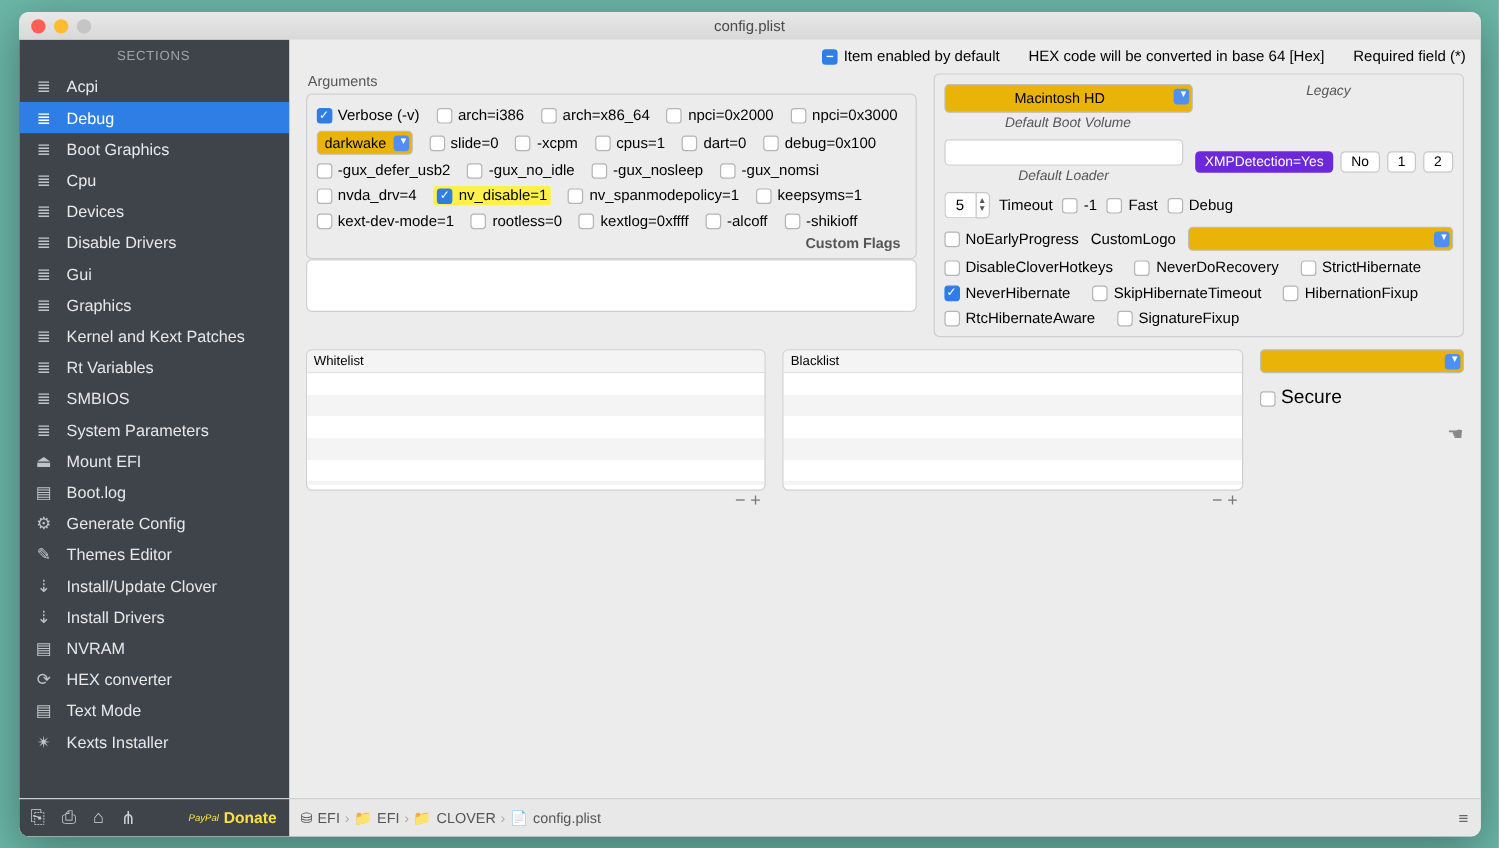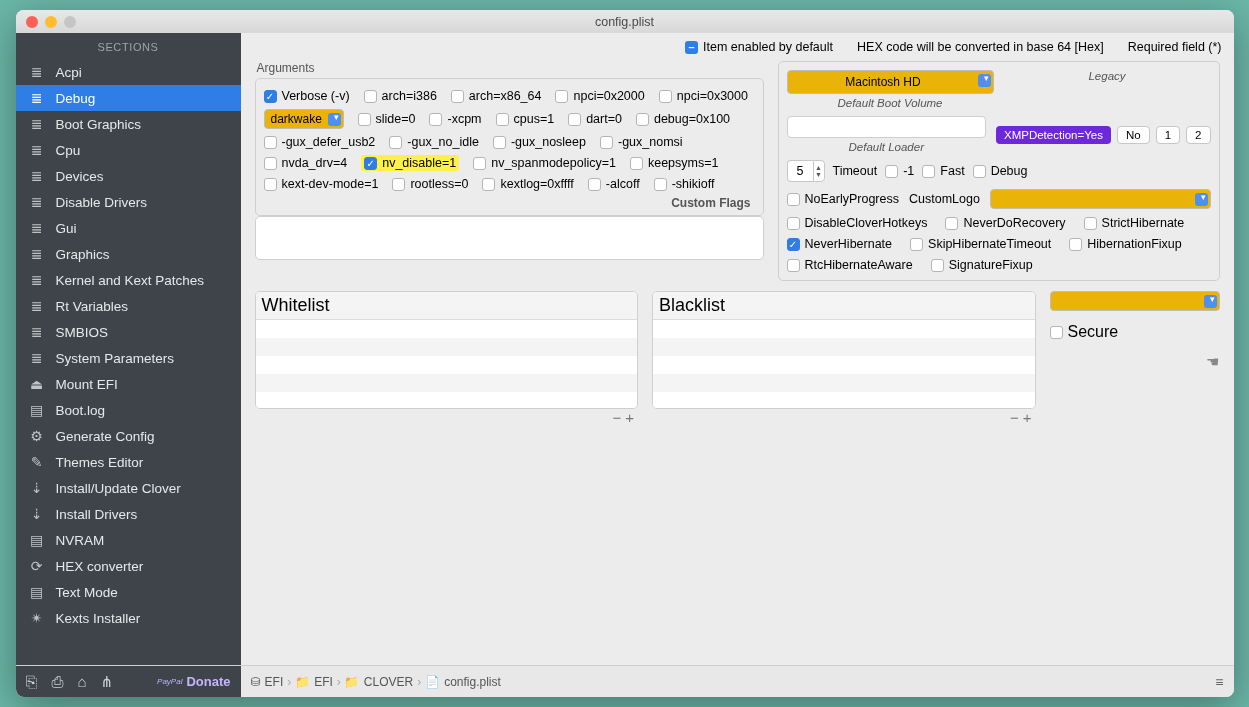--- a/index.html
+++ b/index.html
@@ -53,28 +53,28 @@
 .mini-btn { border: 1px solid #c7c7c7; background: #fff; border-radius: 4px; font-size: 11.5px; padding: 2px 8px; cursor:pointer }
 .timeout-row { display:flex; align-items:center; gap:8px; font-size:12.5px }
 .stepper { display:flex; }
 .stepper input { width: 26px; height: 22px; border:1px solid #c7c7c7; border-right:none; border-radius:4px 0 0 4px; text-align:center; font-size:12.5px }
 .stepper .arrows { width:12px; border:1px solid #c7c7c7; border-radius:0 4px 4px 0; background:#fff; display:flex; flex-direction:column; font-size:7px; align-items:center; justify-content:center; line-height:7px; color:#555 }
 .right-checks { display:flex; flex-wrap:wrap; gap:6px 18px; font-size:12.5px }
 .customlogo-row { display:flex; align-items:center; gap:10px; font-size:12.5px }
 .secure-area { display:flex; gap:14px; }
 .secure-col { display:flex; flex-direction:column; }
 .list-box { border:1px solid #cfcfcf; border-radius:5px; background:#fff; height:118px; position:relative; overflow:hidden }
-.list-head { background:#f4f4f4; font-size:18px; padding:3px 6px; border-bottom:1px solid #ddd }
+.list-head { background:#f4f4f4; font-size:11px; padding:3px 6px; border-bottom:1px solid #ddd }
 .list-stripes { height: calc(100% - 23px); background: repeating-linear-gradient(#fff 0 18px,#f4f4f4 18px 36px); }
 .list-tools { display:flex; justify-content:flex-end; gap:4px; font-size:15px; color:#777; padding:0 4px }
 .secure-right { width:170px; display:flex; flex-direction:column; gap:12px; padding-top:0 }
 .footer { height: 32px; border-top:1px solid #d0d0d0; background:#e8e8e8; display:flex; align-items:center; font-size:12px; color:#555; }
 .footer-left { width:225px; background:#3e444a; height:100%; display:flex; align-items:center; gap:14px; padding:0 10px; color:#cfd2d4 }
 .footer-left .ficon { font-size:15px; cursor:pointer }
-.donate { margin-left:auto; color:#c4b5fd; font-size:13px; display:flex; align-items:center; gap:4px }
+.donate { margin-left:auto; color:#fde047; font-size:13px; display:flex; align-items:center; gap:4px }
 .bc { display:flex; align-items:center; gap:4px; padding:0 10px }
 .bc-item { display:flex; align-items:center; gap:4px; cursor:pointer }
 .bc .sep { color:#aaa; }
 .footer-right-icon { margin-left:auto; padding:0 10px; font-size:14px; color:#666; cursor:pointer }
 .sec-title { font-size:12px; color:#555; padding:4px 0 3px 2px }
 </style>
 </head>
 <body>
 
 <div class="window">

